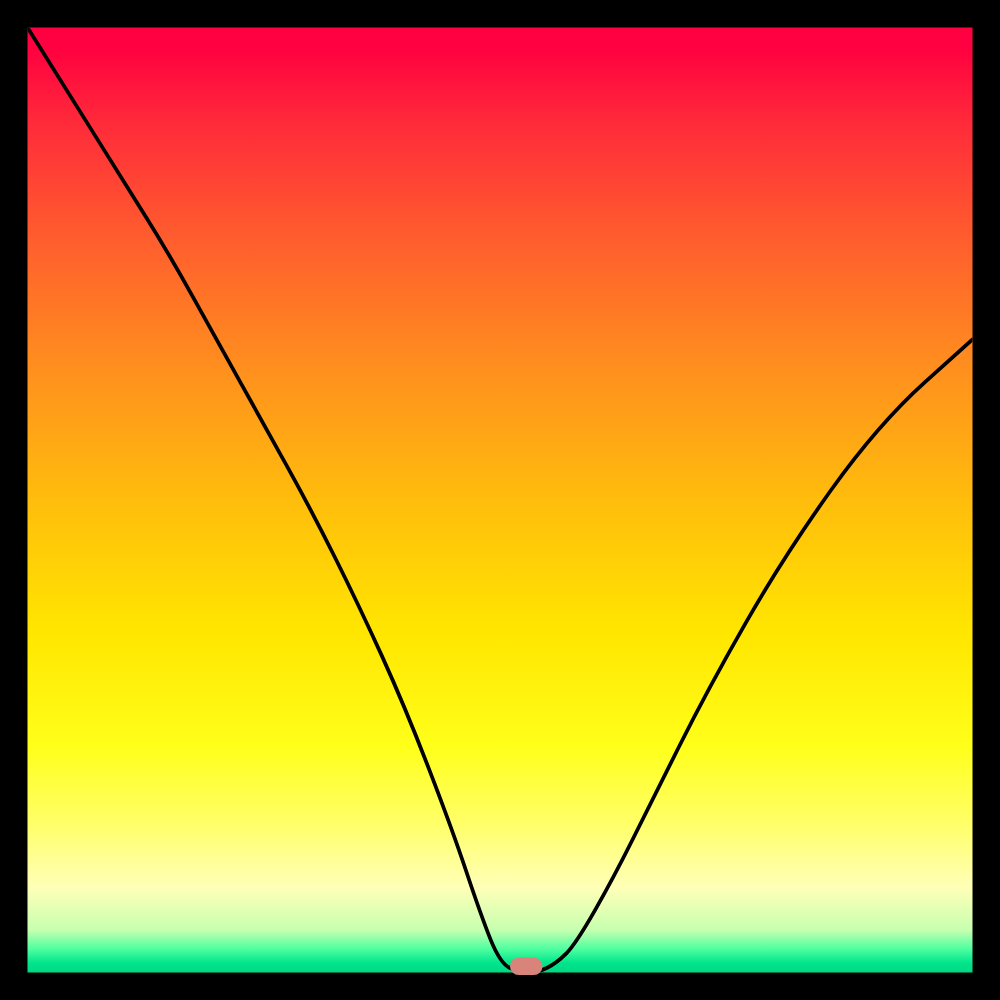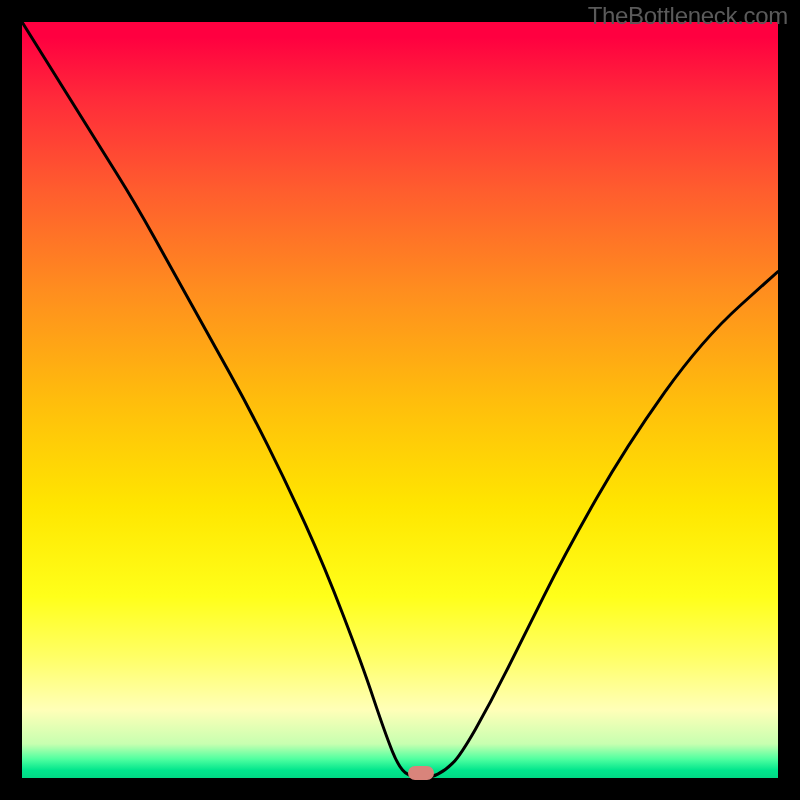--- a/index.html
+++ b/index.html
@@ -67,21 +67,20 @@
     background: #d9847b;
     border-radius: 7px;
     z-index: 3;
     transform: translate(-50%, -50%);
   }
 </style>
 </head>
 <body>
 
 <div class="frame">
-  <div class="watermark">TheBottleneck.com</div>
 
   <div class="plot">
     <svg class="curve" viewBox="0 0 756 756" preserveAspectRatio="none">
       <path id="curve-path" d="M 0.0 0.0 Q 37.8 60.5 56.7 90.7 Q 75.6 121.0 94.5 151.2 Q 113.4 181.4 132.3 215.5 Q 151.2 249.5 170.1 283.5 Q 189.0 317.5 207.9 351.5 Q 226.8 385.6 245.7 423.4 Q 264.6 461.2 283.5 502.7 Q 302.4 544.3 321.3 593.5 Q 340.2 642.6 351.5 676.6 Q 362.9 710.6 370.4 729.5 Q 378.0 748.4 385.6 752.2 Q 393.1 756.0 400.7 756.0 Q 408.2 756.0 415.8 752.2 Q 423.4 748.4 430.9 740.9 Q 438.5 733.3 453.6 706.9 Q 468.7 680.4 483.8 650.2 Q 499.0 619.9 521.6 574.6 Q 544.3 529.2 574.6 476.3 Q 604.8 423.4 642.6 370.4 Q 680.4 317.5 718.2 283.5 T 756.0 249.5" fill="none" stroke="#000" stroke-width="3" stroke-linecap="round" stroke-linejoin="round"></path>
     </svg>
     <div class="marker" id="marker" style="left: 399.168px; top: 751.464px;"></div>
   </div>
 </div>
 
 </body></html>

